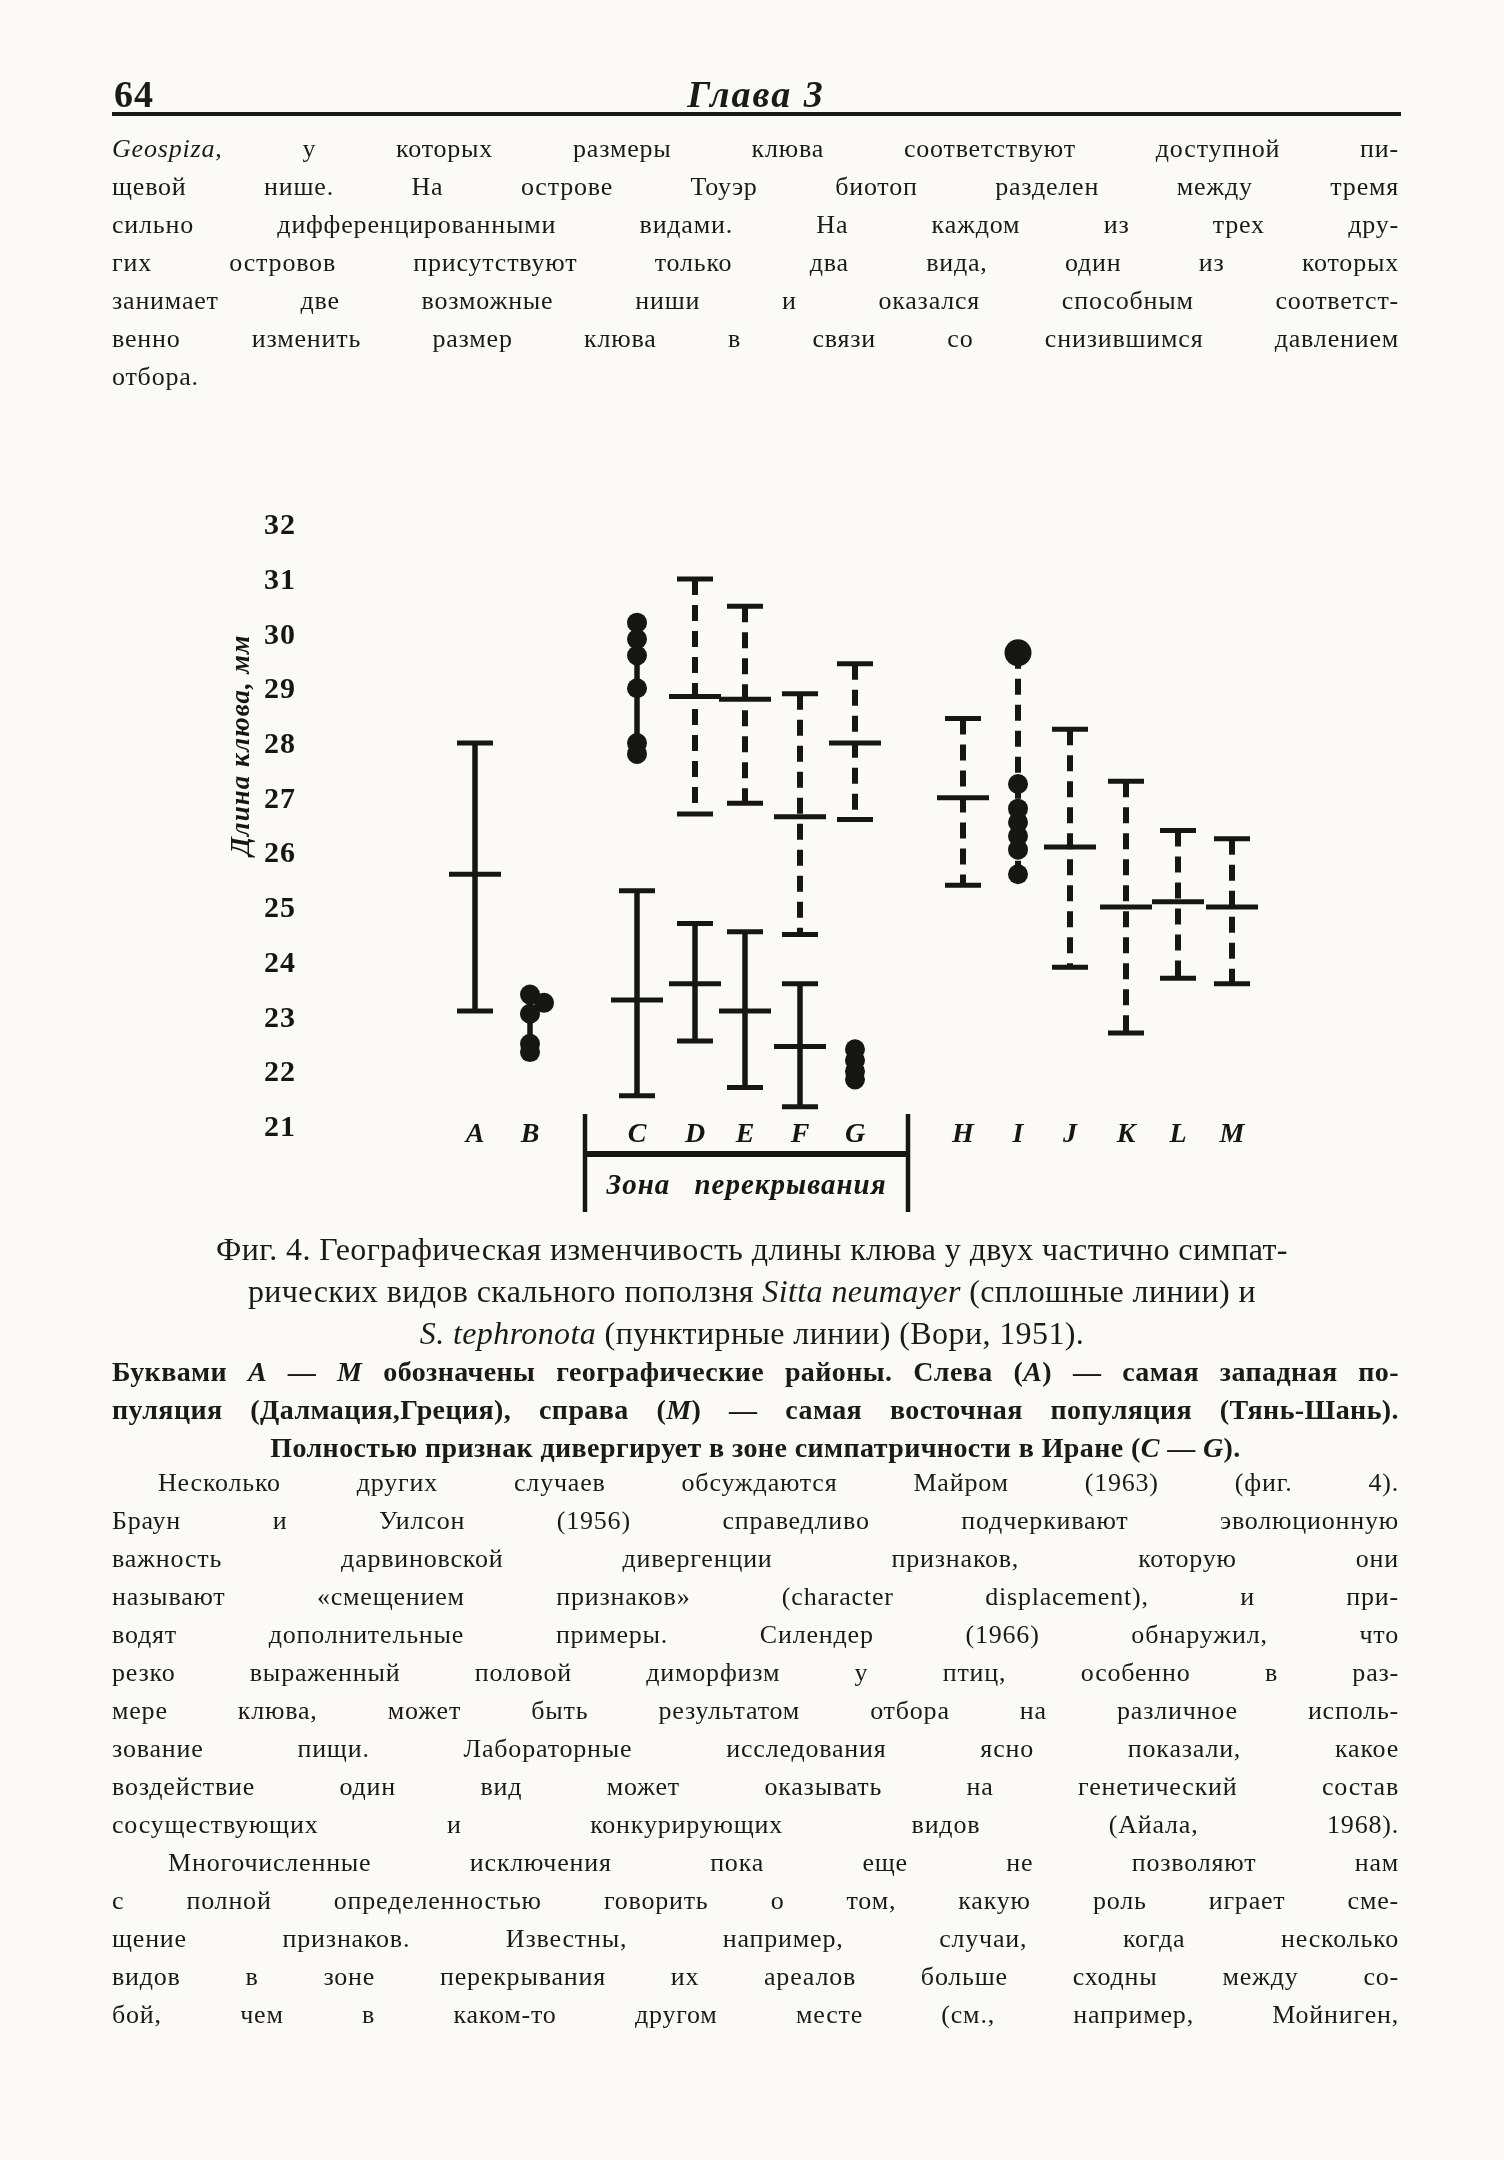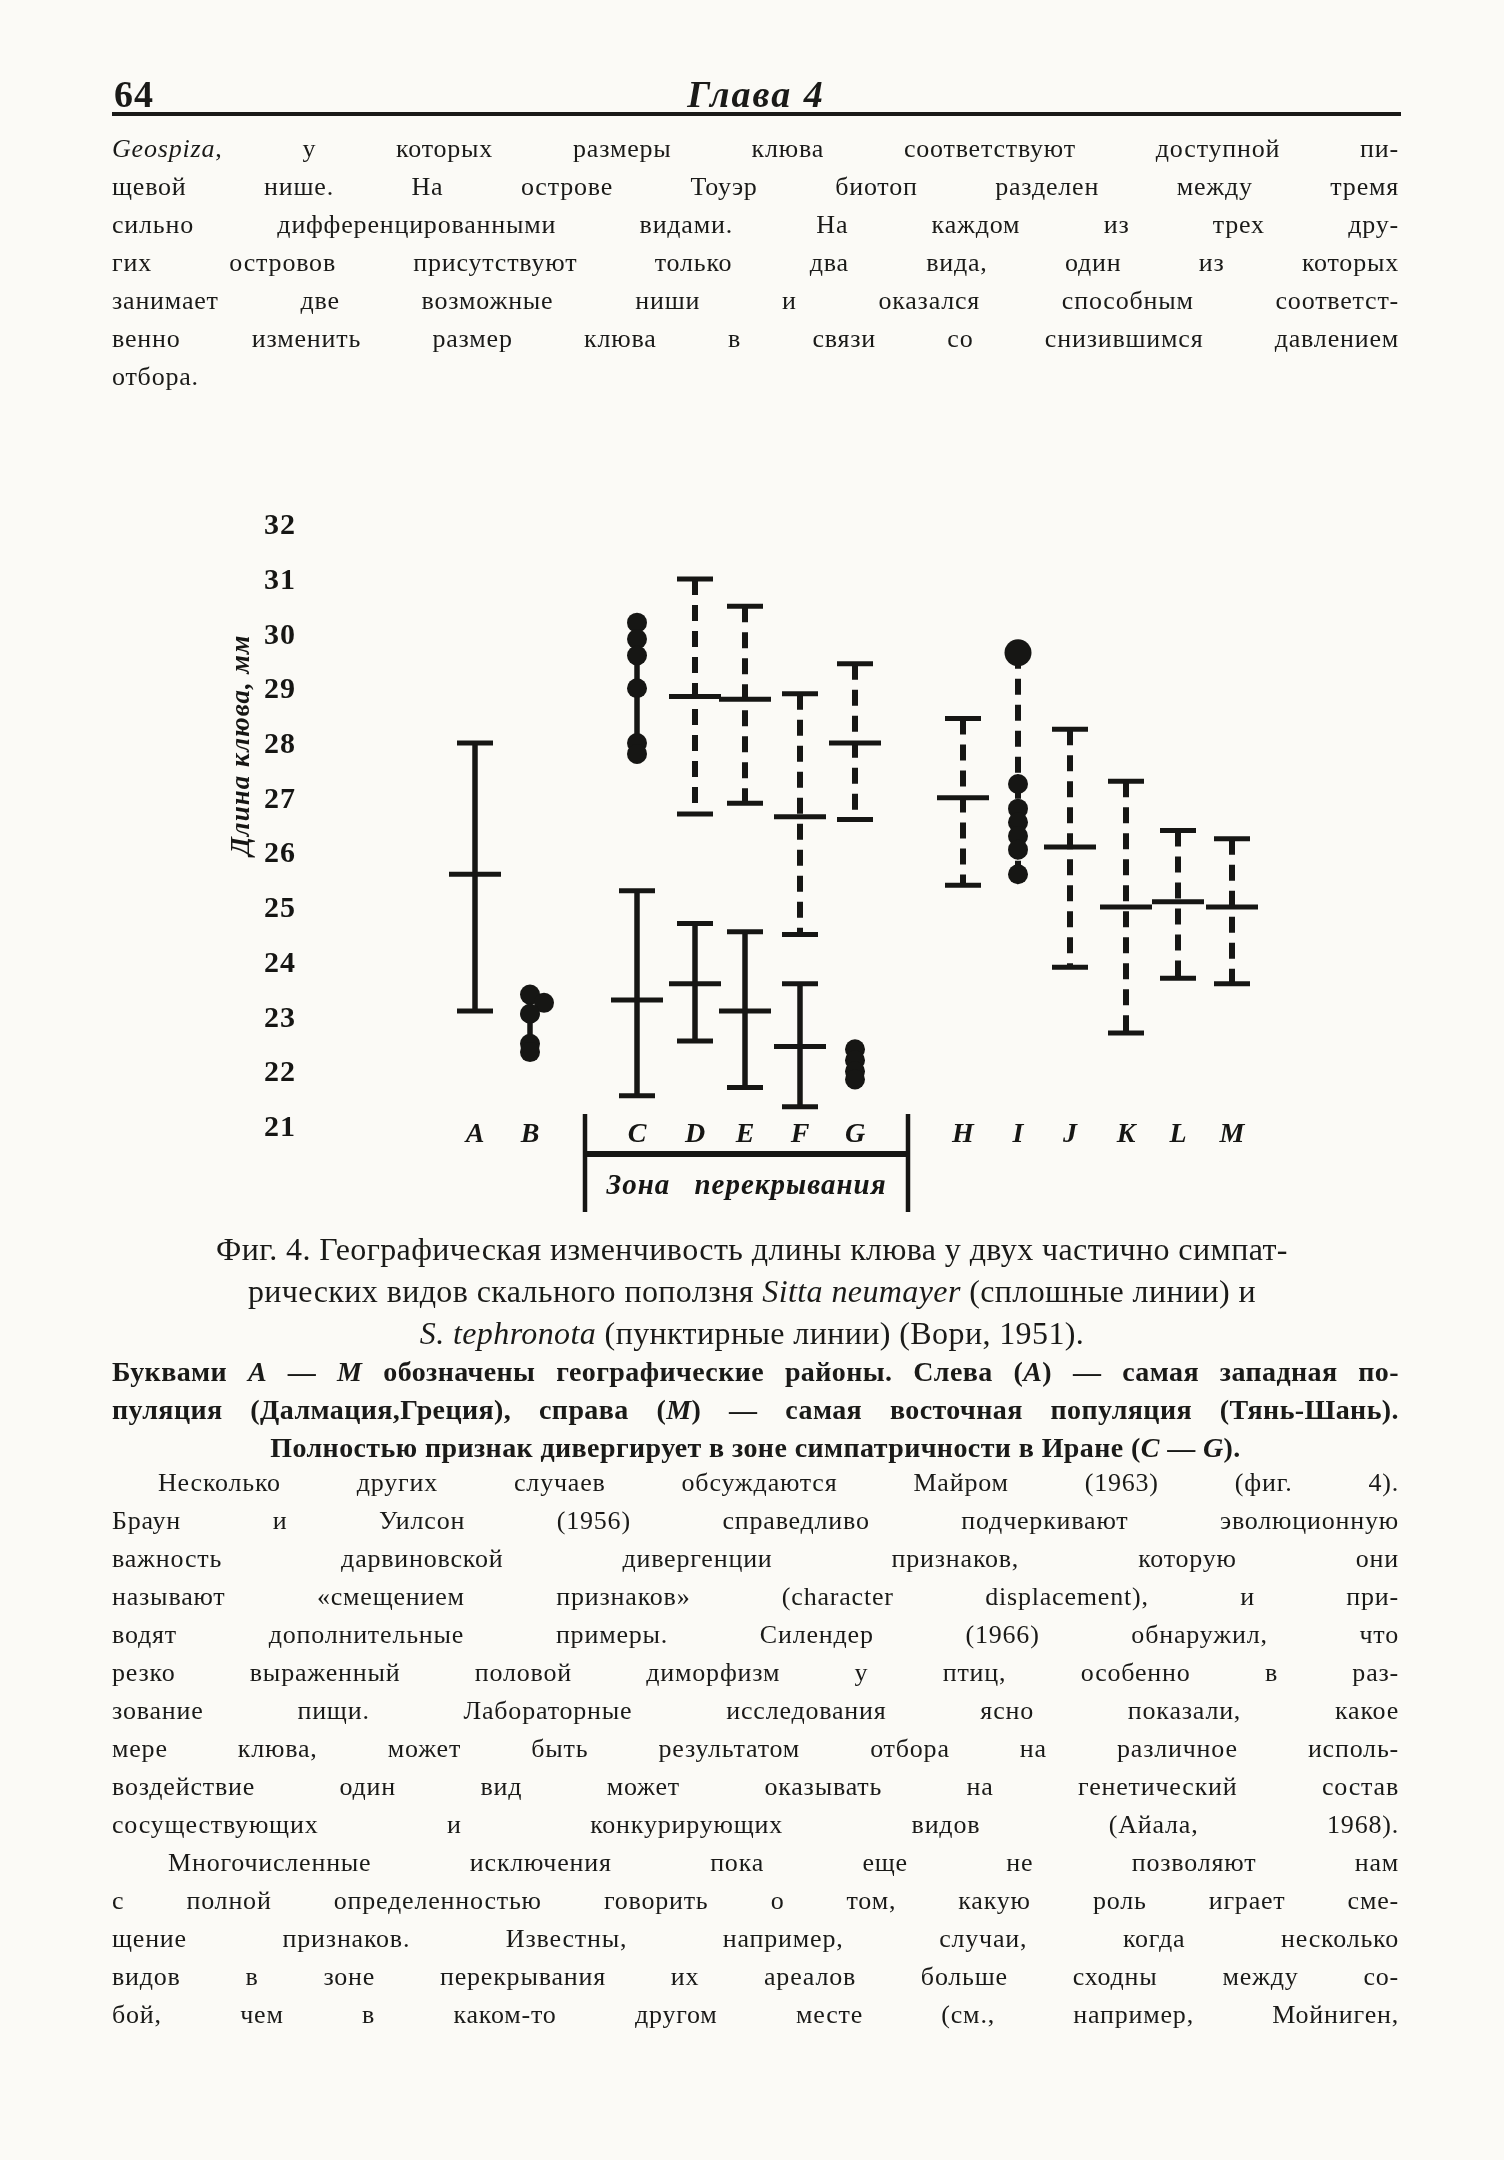--- a/index.html
+++ b/index.html
@@ -33,21 +33,21 @@
   #chart-svg .ytick{font-size:30px;font-weight:700;letter-spacing:1px;}
   #chart-svg .letter{font-size:28px;font-weight:700;font-style:italic;}
   #chart-svg .ytitle{font-size:27px;font-weight:700;font-style:italic;letter-spacing:1px;}
   #chart-svg .zonetext{font-size:29px;font-weight:700;font-style:italic;word-spacing:16px;letter-spacing:1px;}
 </style>
 </head>
 <body>
 
 <div class="abs" id="header">
   <span id="page-num">64</span>
-  <span id="chapter">Глава 4</span>
+  <span id="chapter">Глава 3</span>
 </div>
 <div class="abs" id="header-rule"></div>
 
 <div class="abs textblock" id="para1">
     <div class="tline just"><i>Geospiza</i>, у которых размеры клюва соответствуют доступной пи-</div>
     <div class="tline just">щевой нише. На острове Тоуэр биотоп разделен между тремя</div>
     <div class="tline just">сильно дифференцированными видами. На каждом из трех дру-</div>
     <div class="tline just">гих островов присутствуют только два вида, один из которых</div>
     <div class="tline just">занимает две возможные ниши и оказался способным соответст-</div>
     <div class="tline just">венно изменить размер клюва в связи со снизившимся давлением</div>
@@ -211,22 +211,22 @@
     <div class="tline ctr">Полностью признак дивергирует в зоне симпатричности в Иране (<i>C</i> — <i>G</i>).</div>
   </div>
 
 <div class="abs textblock" id="para2">
     <div class="tline just" style="text-indent: 46px;">Несколько других случаев обсуждаются Майром (1963) (фиг. 4).</div>
     <div class="tline just">Браун и Уилсон (1956) справедливо подчеркивают эволюционную</div>
     <div class="tline just">важность дарвиновской дивергенции признаков, которую они</div>
     <div class="tline just">называют «смещением признаков» (character displacement), и при-</div>
     <div class="tline just">водят дополнительные примеры. Силендер (1966) обнаружил, что</div>
     <div class="tline just">резко выраженный половой диморфизм у птиц, особенно в раз-</div>
+    <div class="tline just">мере клюва, может быть результатом отбора на различное исполь-</div>
     <div class="tline just">зование пищи. Лабораторные исследования ясно показали, какое</div>
-    <div class="tline just">мере клюва, может быть результатом отбора на различное исполь-</div>
     <div class="tline just">воздействие один вид может оказывать на генетический состав</div>
     <div class="tline just">сосуществующих и конкурирующих видов (Айала, 1968).</div>
   </div>
 
 <div class="abs textblock" id="para3">
     <div class="tline just" style="text-indent: 56px;">Многочисленные исключения пока еще не позволяют нам</div>
     <div class="tline just">с полной определенностью говорить о том, какую роль играет сме-</div>
     <div class="tline just">щение признаков. Известны, например, случаи, когда несколько</div>
     <div class="tline just">видов в зоне перекрывания их ареалов больше сходны между со-</div>
     <div class="tline just">бой, чем в каком-то другом месте (см., например, Мойниген,</div>

